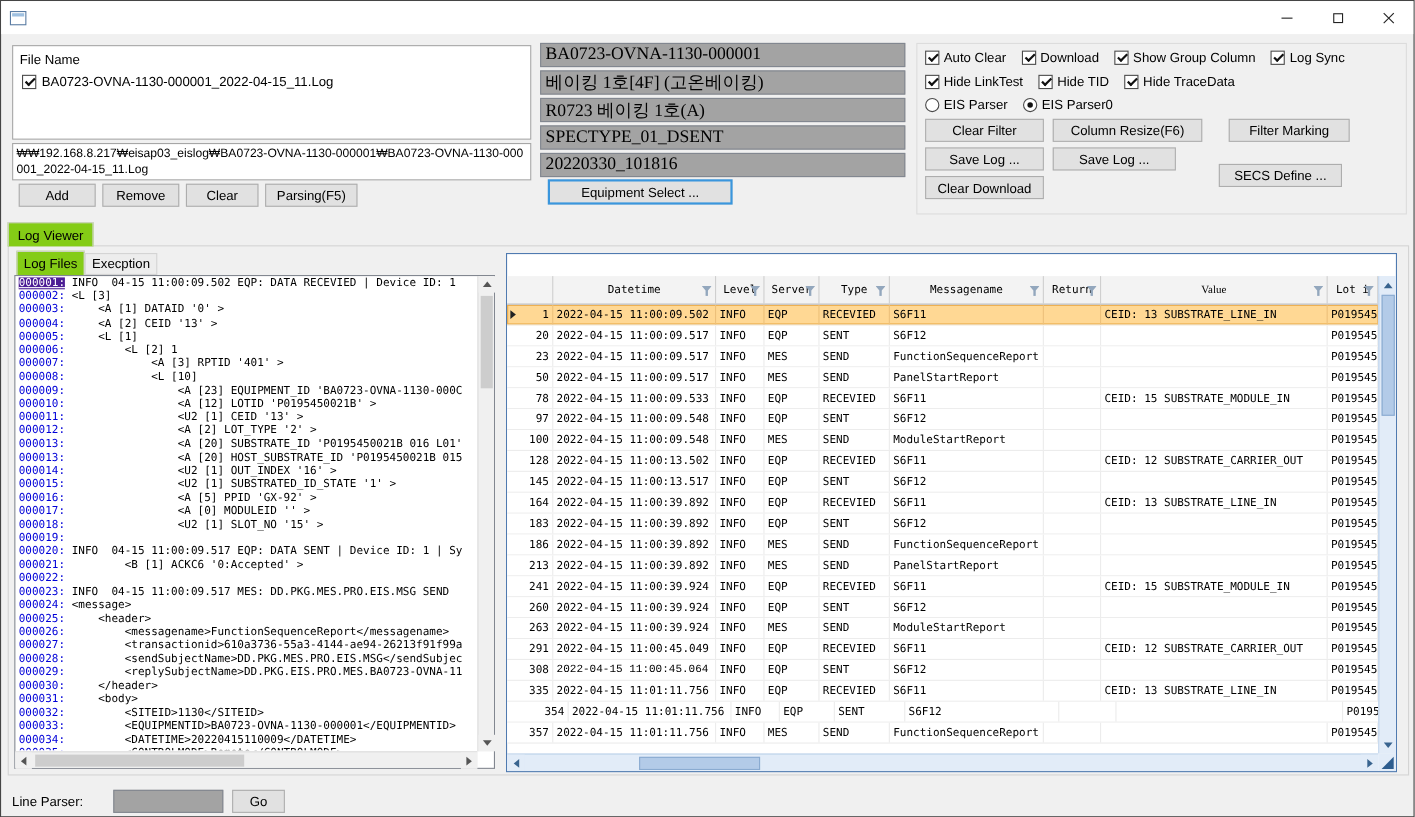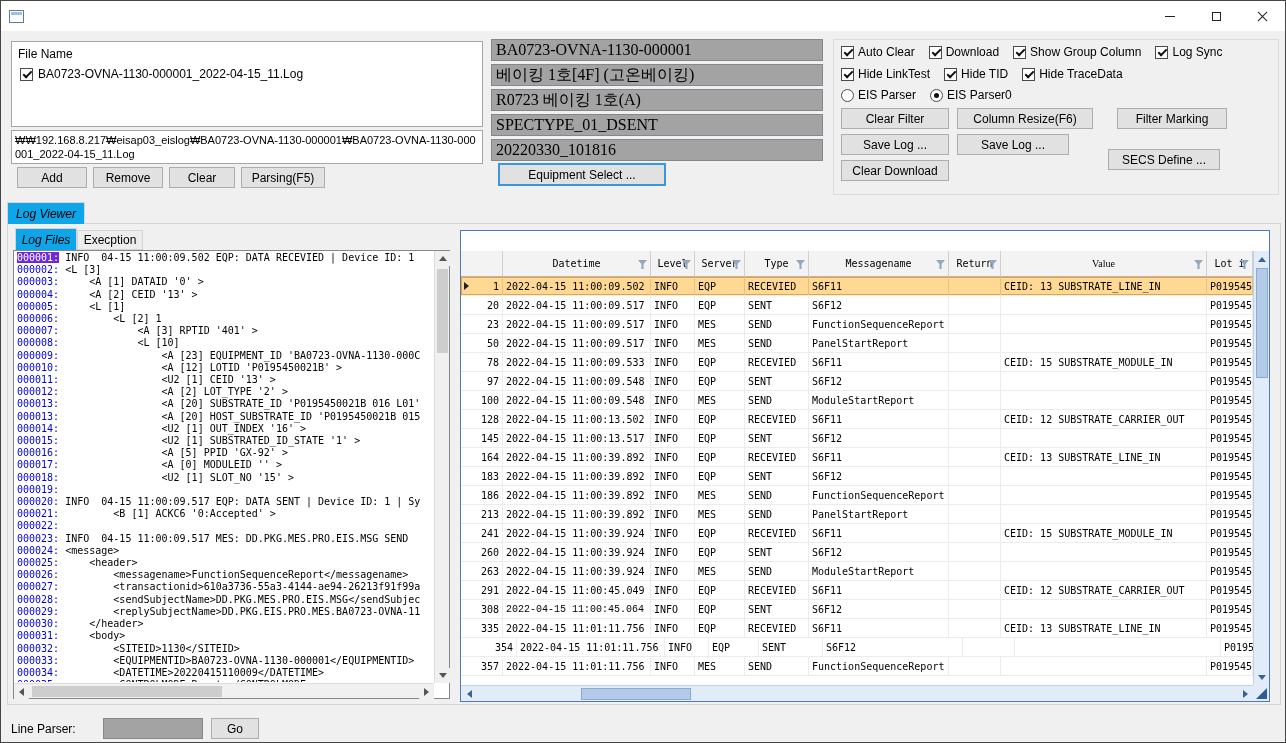--- a/index.html
+++ b/index.html
@@ -41,30 +41,30 @@
 .pathbox { position:absolute; left:10px; top:129px; width:472px; height:34px; background:#fff; border:1px solid #a6a6a6; font-size:11px; line-height:14px; padding:2px 3px; word-break:break-all; overflow:hidden; }
 
 
 .equip-btn { border:2px solid #3a96dd; height:23px; }
 
 
 .optbox { position:absolute; left:832px; top:38px; width:446px; height:156px; border:1px solid #dcdcdc; background:#f0f0f0; }
 
 
 .tab { position:absolute; display:flex; align-items:center; justify-content:center; font-size:12px; white-space:nowrap; }
-.tab.active { background:#0ea5e9; border:1px solid #d4d4d4; border-bottom:none; z-index:3;font-style:italic; }
+.tab.active { background:#84cc16; border:1px solid #d4d4d4; border-bottom:none; z-index:3; }
 .tab.inactive { background:#ededed; border:1px solid #d4d4d4; z-index:2; }
 .lv-panel { position:absolute; left:6px; top:222px; width:1274px; height:482px; background:#f0f0f0; border:1px solid #d4d4d4; }
 
 
 .logbox { position:absolute; left:12px; top:249px; width:437px; height:449px; background:#fff; border:1px solid #828790; }
 .log-content { position:absolute; left:1px; top:1px; right:16px; bottom:16px; overflow:hidden; white-space:pre;
   font-family:"DejaVu Sans Mono","Liberation Mono",monospace; font-size:10px; line-height:12.2px; padding-left:2px; }
 .lnum { color:#0000d8; }
-.lnum.sel { background:#6d28d9; color:#fff; }
+.lnum.sel { background:#4c1d95; color:#fff;text-decoration:underline; }
 .lbody { color:#000; }
 
 
 .sb-v { position:absolute; right:0; top:0; bottom:15px; width:15px; background:#f0f0f0; border-left:1px solid #dcdcdc; }
 .sb-h { position:absolute; left:0; right:15px; bottom:0; height:15px; background:#f0f0f0; border-top:1px solid #dcdcdc; }
 .sb-btn { position:absolute; width:15px; height:15px; display:flex; align-items:center; justify-content:center; background:#f0f0f0; }
 .sb-thumb-v { position:absolute; left:2px; width:11px; background:#cdcdcd; }
 .sb-thumb-h { position:absolute; top:2px; height:11px; background:#cdcdcd; }
 .tri-up { width:0; height:0; border-left:4px solid transparent; border-right:4px solid transparent; border-bottom:5px solid #555; }
 .tri-down { width:0; height:0; border-left:4px solid transparent; border-right:4px solid transparent; border-top:5px solid #555; }

